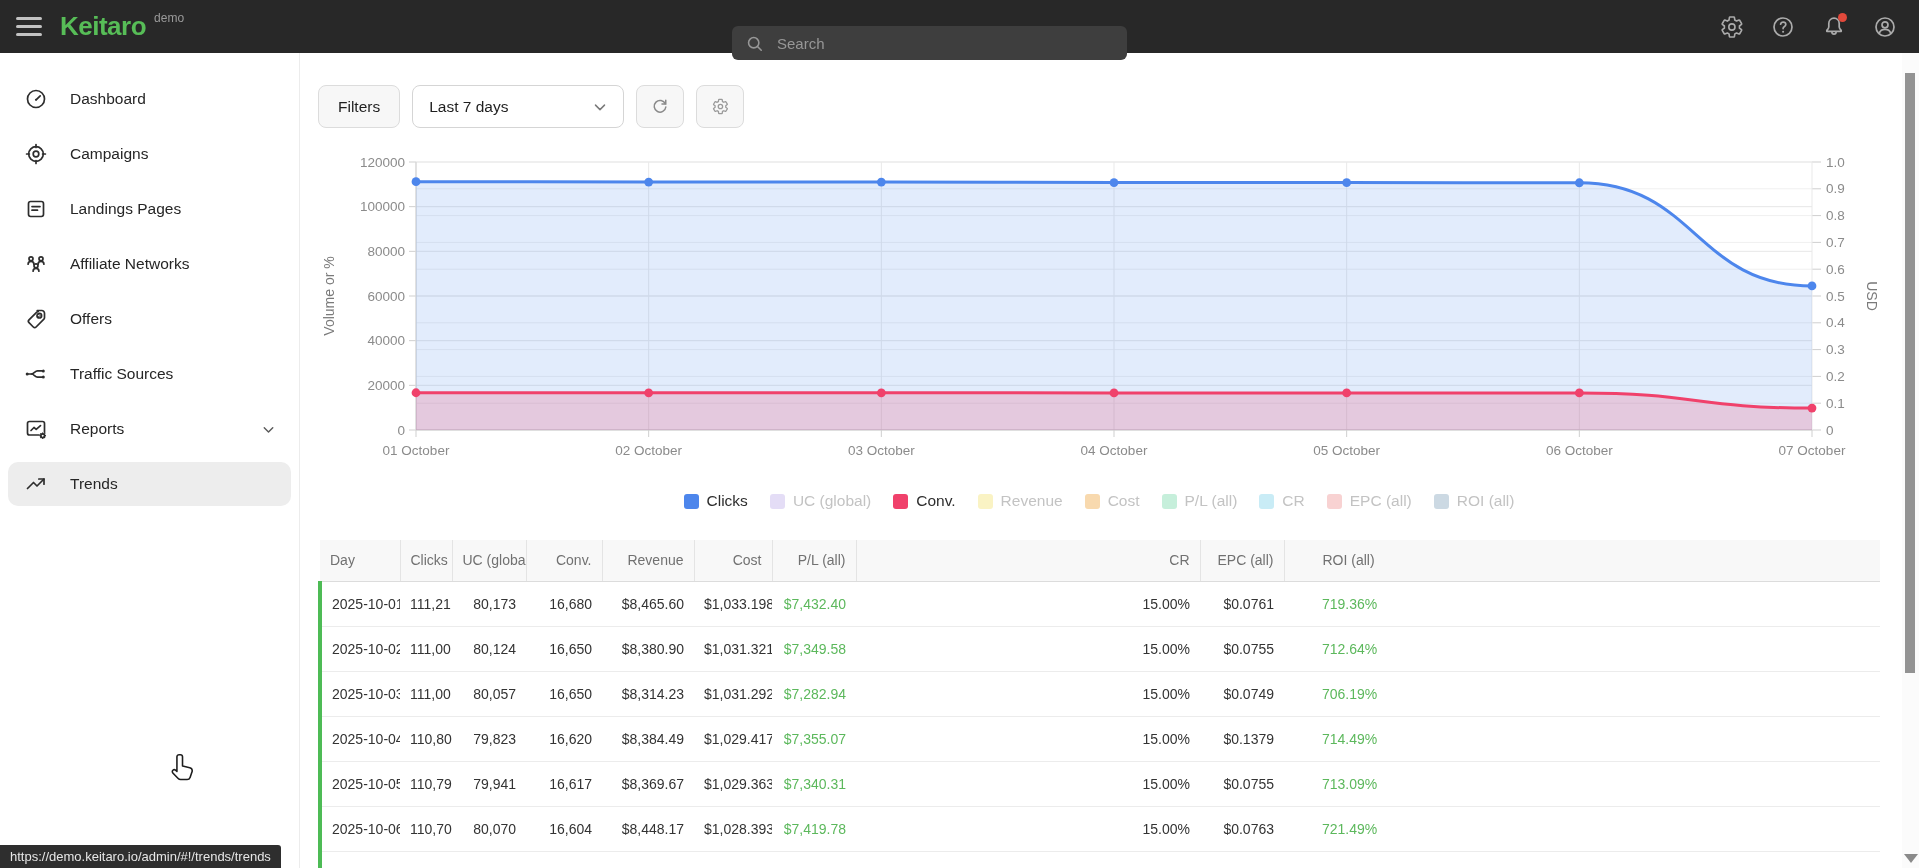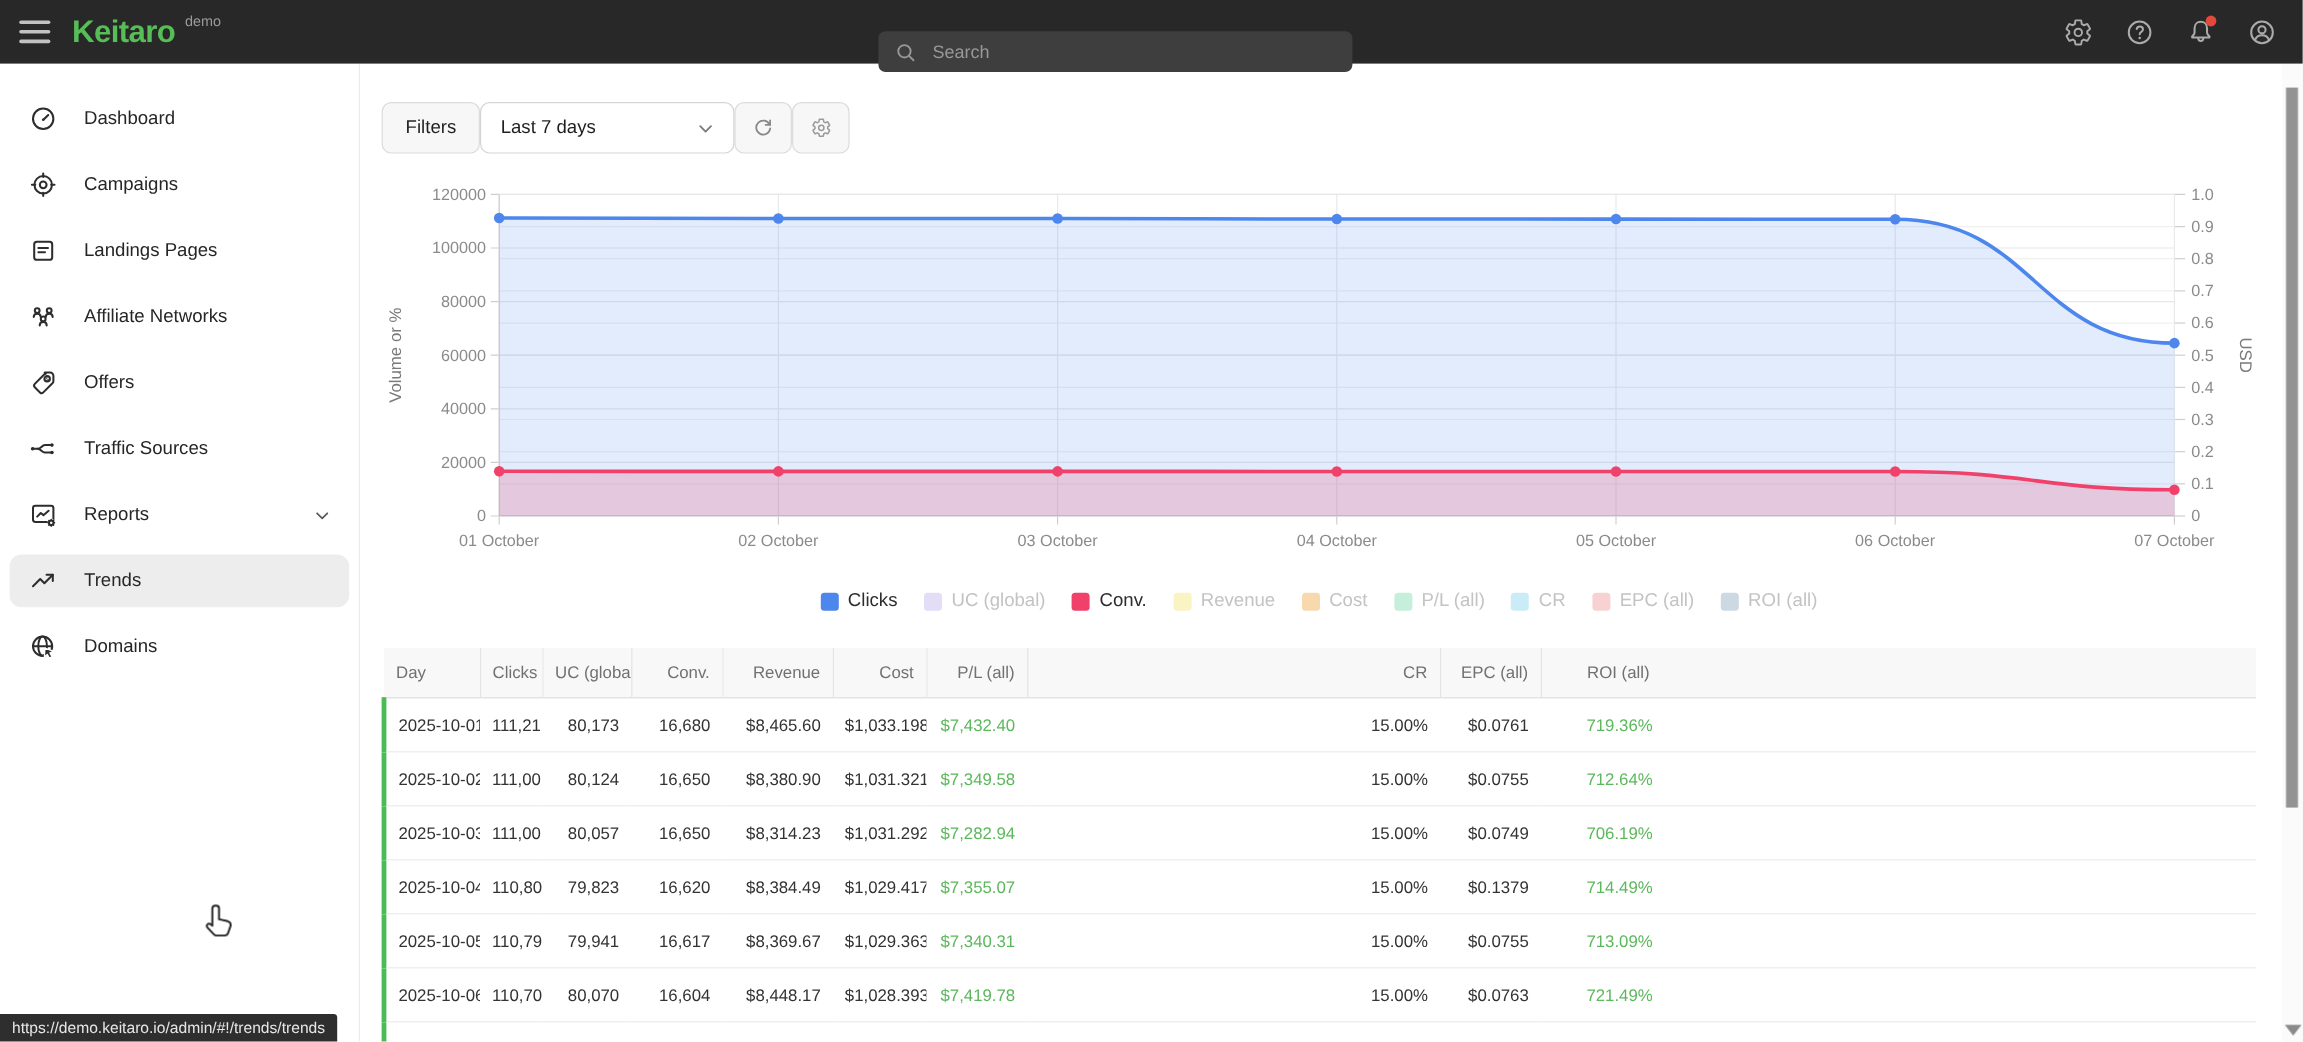--- a/index.html
+++ b/index.html
@@ -46,21 +46,21 @@
   .main { flex:1; position:relative; padding:32px 39px 0 18px; background:#fff; }
   
   .toolbar { display:flex; align-items:center; justify-content:space-between; height:43px; }
   .tabgroup { display:inline-flex; border:1px solid #dcdcdc; border-radius:8px; background:#f7f7f7; overflow:hidden; height:43px; }
   .tabgroup button {
     border:none; background:transparent; padding:0 20px; font-size:15.5px; color:#1f1f1f; cursor:pointer;
     border-left:1px solid #dcdcdc; font-family:"Liberation Sans", sans-serif;
   }
   .tabgroup button:first-child { border-left:none; }
   .tabgroup button.active { background:#e0e0e0; }
-  .toolbar-right { display:flex; align-items:center; }
+  .toolbar-right { display:flex; align-items:center; gap:12px; }
   .btn {
     height:43px; border:1px solid #dcdcdc; border-radius:8px; background:#f7f7f7; font-size:15.5px; color:#1f1f1f;
     padding:0 19px; cursor:pointer; display:flex; align-items:center; font-family:"Liberation Sans", sans-serif;
   }
   .select {
     height:43px; width:212px; border:1px solid #d5d5d5; border-radius:8px; background:#fff; display:flex;
     align-items:center; padding:0 14px 0 16px; font-size:15.5px; color:#1f1f1f; cursor:pointer;
   }
   .select .sel-label { flex:1; }
   .btn.square { width:48px; padding:0; justify-content:center; }
@@ -219,29 +219,20 @@
         <svg class="chev" width="17" height="17" viewBox="0 0 24 24" fill="none" stroke="#5a5a5a" stroke-width="2" stroke-linecap="round" stroke-linejoin="round">
           <polyline points="6,9.5 12,15.5 18,9.5"></polyline>
         </svg>
       </div>
       <div class="nav-item active">
         <svg class="ico" width="24" height="24" viewBox="0 0 24 24" fill="none" stroke="#2d2d2d" stroke-width="1.7" stroke-linecap="round" stroke-linejoin="round">
           <polyline points="3.5,16.5 9.5,10.5 13,14 20,7"></polyline>
           <polyline points="14.8,7 20,7 20,12.2"></polyline>
         </svg>
         <span class="lbl">Trends</span>
-      </div>
-      <div class="nav-item">
-        <svg class="ico" width="24" height="24" viewBox="0 0 24 24" fill="none" stroke="#2d2d2d" stroke-width="1.7" stroke-linecap="round" stroke-linejoin="round">
-          <circle cx="11.5" cy="11.5" r="8"></circle>
-          <ellipse cx="11.5" cy="11.5" rx="3.6" ry="8"></ellipse>
-          <line x1="3.6" y1="11.5" x2="19.4" y2="11.5"></line>
-          <path d="M13.4 13.2l7.4 2.7-3.2 1.2 1.7 3.1-2.2 1.2-1.7-3.1-2.4 2.4z" fill="#2d2d2d" stroke="#fff" stroke-width="1.1"></path>
-        </svg>
-        <span class="lbl">Domains</span>
       </div>
     </nav>
 
   <div class="main">
     <div class="toolbar">
       <div class="toolbar-right">
         <button class="btn">Filters</button>
         <div class="select">
           <span class="sel-label">Last 7 days</span>
           <svg width="18" height="18" viewBox="0 0 24 24" fill="none" stroke="#7a7a7a" stroke-width="2" stroke-linecap="round" stroke-linejoin="round">

